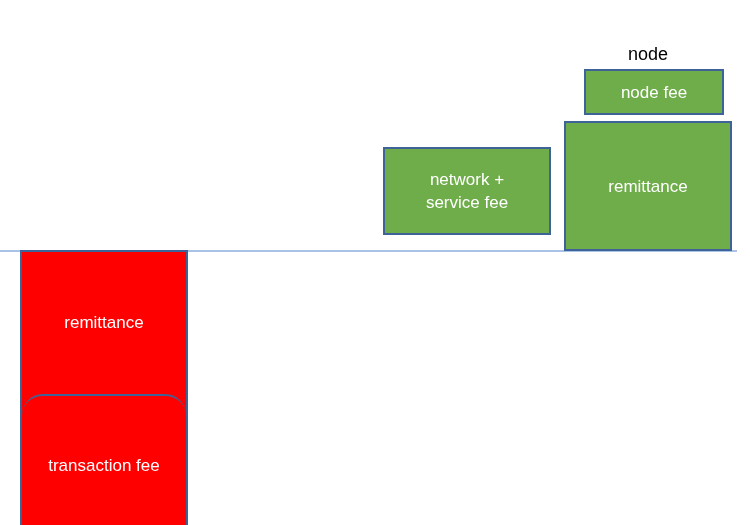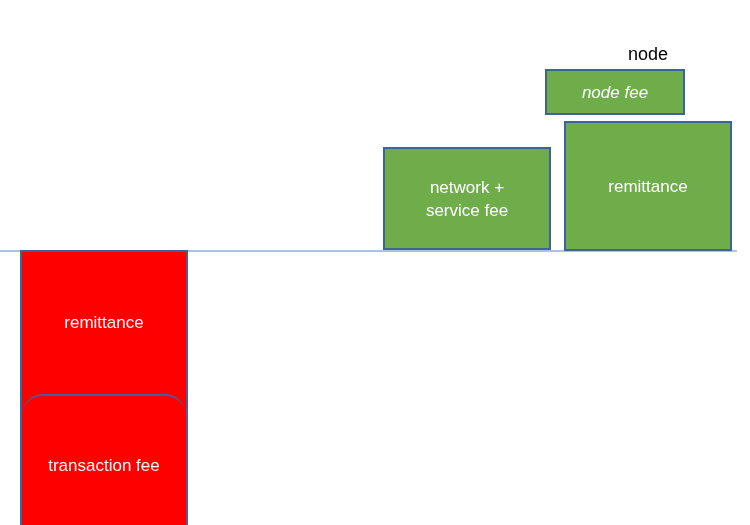--- a/index.html
+++ b/index.html
@@ -35,28 +35,27 @@
     font-size: 17px;
     text-align: center;
     line-height: 23px;
     white-space: pre-line;
   }
   .green { background: #6fad4b; }
   .network-box {
     left: 383px;
     top: 111px;
     width: 168px;
-    height: 103px;
+    height: 88px;
   }
   .nodefee-box {
-    left: 545px;
+    left: 584px;
     top: 33px;
     width: 140px;
     height: 46px;
-    font-style: italic;
   }
   .noderem-box {
     left: 564px;
     top: 85px;
     width: 168px;
     height: 130px;
   }
   .sender-stack {
     position: absolute;
     left: 20px;

